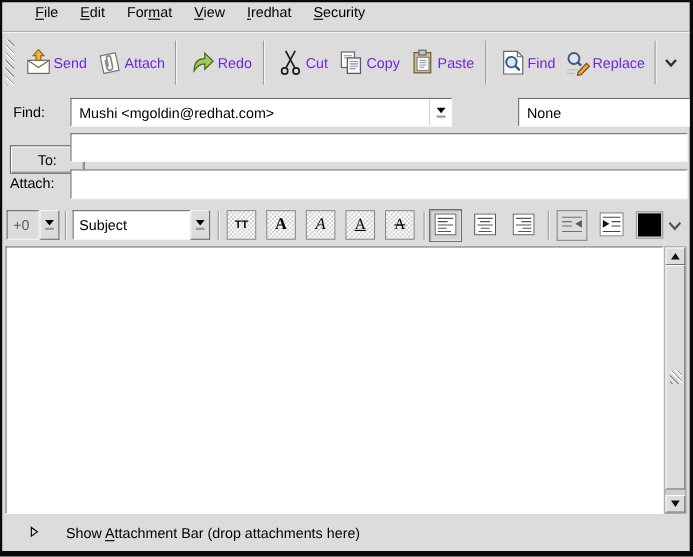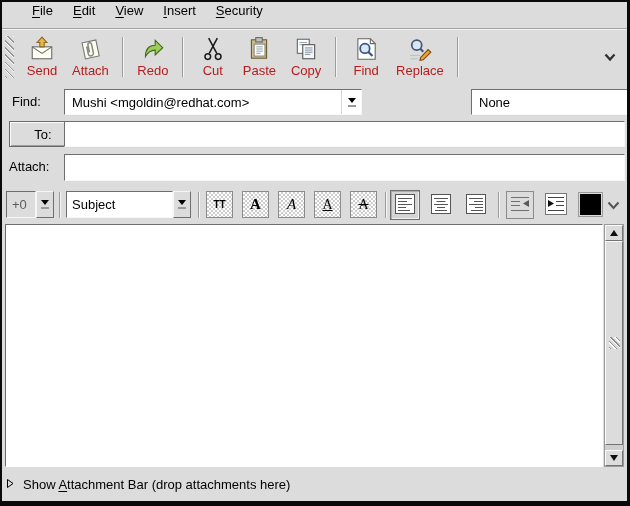--- a/index.html
+++ b/index.html
@@ -18,23 +18,23 @@
     display:flex; align-items:center; padding-left:20px; }
   .menu-item { padding:3px 10px; cursor:default; }
   .mb-sep { position:absolute; left:0; top:26px; right:0; height:2px;
     border-top:1px solid #a3a3a3; border-bottom:1px solid #f3f3f3; }
 
   
   .toolbar { position:absolute; left:0; top:28px; right:0; height:54px;
     display:flex; align-items:center; padding:0 6px 0 3px; }
   .grip { width:9px; height:42px; margin-right:5px;
     background:repeating-linear-gradient(45deg,#fafafa 0 1px,#979797 1px 2px,rgba(0,0,0,0) 2px 5px); }
-  .tbtn { display:flex; flex-direction:column; align-items:center; justify-content:center;
+  .tbtn { display:flex; flex-direction:row; align-items:center; justify-content:center;
     gap:1px; background:none; border:none; padding:2px 7px; min-width:46px;
-    font:inherit; color:#b91c1c; cursor:default; }
+    font:inherit; color:#6d28d9; cursor:default; }
   .tbtn svg { display:block; }
   .tsep { width:2px; height:40px; margin:0 6px;
     border-left:1px solid #9c9c9c; border-right:1px solid #f4f4f4; }
   .chevron { margin-left:auto; margin-right:4px; display:flex; align-items:center; }
 
   
   .lbl { position:absolute; line-height:26px; }
   .entry { position:absolute; height:26px; background:#fff; border:1px solid;
     border-color:#6e6e6e #f7f7f7 #f7f7f7 #6e6e6e; padding:0 5px; font:inherit; outline:none; }
   .combo { position:absolute; height:26px; background:#fff; border:1px solid;
@@ -102,32 +102,33 @@
     border-right:4px solid transparent; border-top:6px solid #111; }
   .sb-track { flex:1; position:relative; }
   .sb-thumb { position:absolute; left:0; right:0; top:0; height:calc(100% - 5px);
     background:#dcdcdc; border:1px solid; border-color:#fafafa #737373 #737373 #fafafa;
     display:flex; align-items:center; justify-content:center; }
   .thumb-grip { width:11px; height:12px;
     background:repeating-linear-gradient(45deg,#fdfdfd 0 1px,#8f8f8f 1px 2px,rgba(0,0,0,0) 2px 4px); }
 
   
   .attachbar { position:absolute; left:0; top:468px; right:0; height:28px;
-    display:flex; align-items:center; padding-left:4px; gap:8px; cursor:default; }
+    display:flex; align-items:center; padding-left:25px; gap:24px; cursor:default; }
 </style>
 </head>
 <body>
 
 <div class="window">
 
   <div class="menubar">
     <div class="menu-item"><span><span></span><span class="mn">F</span><span>ile</span></span></div>
     <div class="menu-item"><span><span></span><span class="mn">E</span><span>dit</span></span></div>
+    <div class="menu-item"><span><span>For</span><span class="mn">m</span><span>at</span></span></div>
     <div class="menu-item"><span><span></span><span class="mn">V</span><span>iew</span></span></div>
-    <div class="menu-item"><span><span></span><span class="mn">I</span><span>nsert</span></span></div>
+    <div class="menu-item"><span><span></span><span class="mn">I</span><span>redhat</span></span></div>
     <div class="menu-item"><span><span></span><span class="mn">S</span><span>ecurity</span></span></div>
   </div>
   <div class="mb-sep"></div>
 
   <div class="toolbar">
     <div class="grip"></div>
 
     <button class="tbtn">
       <span>
           <svg width="26" height="26" viewBox="0 0 24 24">
@@ -166,56 +167,56 @@
     <button class="tbtn">
       <span>
           <svg width="26" height="26" viewBox="0 0 24 24" fill="none" stroke="#1a1a1a" stroke-width="1.4">
             <line x1="8" y1="2" x2="15.5" y2="16"></line>
             <line x1="16" y1="2" x2="8.5" y2="16"></line>
             <circle cx="7.2" cy="19" r="2.6"></circle>
             <circle cx="16.8" cy="19" r="2.6"></circle>
           </svg>
         </span>
       <span>Cut</span>
+    </button>
+    <button class="tbtn">
+      <span>
+          <svg width="26" height="26" viewBox="0 0 24 24">
+            <rect x="4" y="3" width="11" height="13" fill="#fff" stroke="#666"></rect>
+            <g stroke="#9aa7b5">
+              <line x1="6" y1="6" x2="13" y2="6"></line>
+              <line x1="6" y1="8" x2="13" y2="8"></line>
+            </g>
+            <rect x="9" y="8" width="11" height="13" fill="#f4f6f8" stroke="#555"></rect>
+            <g stroke="#8d9aa8">
+              <line x1="11" y1="11" x2="18" y2="11"></line>
+              <line x1="11" y1="13" x2="18" y2="13"></line>
+              <line x1="11" y1="15" x2="18" y2="15"></line>
+              <line x1="11" y1="17" x2="16" y2="17"></line>
+            </g>
+          </svg>
+        </span>
+      <span>Copy</span>
     </button>
     <button class="tbtn">
       <span>
           <svg width="26" height="26" viewBox="0 0 24 24">
             <rect x="5" y="3.5" width="14" height="17" fill="#cbbd8d" stroke="#6b5b2a"></rect>
             <rect x="9" y="1.5" width="6" height="4" fill="#c2c2c2" stroke="#666"></rect>
             <rect x="7.5" y="7.5" width="10" height="11" fill="#fff" stroke="#888"></rect>
             <g stroke="#9aa">
               <line x1="9.5" y1="10" x2="15.5" y2="10"></line>
               <line x1="9.5" y1="12" x2="15.5" y2="12"></line>
               <line x1="9.5" y1="14" x2="15.5" y2="14"></line>
               <line x1="9.5" y1="16" x2="13.5" y2="16"></line>
             </g>
           </svg>
         </span>
       <span>Paste</span>
     </button>
-    <button class="tbtn">
-      <span>
-          <svg width="26" height="26" viewBox="0 0 24 24">
-            <rect x="4" y="3" width="11" height="13" fill="#fff" stroke="#666"></rect>
-            <g stroke="#9aa7b5">
-              <line x1="6" y1="6" x2="13" y2="6"></line>
-              <line x1="6" y1="8" x2="13" y2="8"></line>
-            </g>
-            <rect x="9" y="8" width="11" height="13" fill="#f4f6f8" stroke="#555"></rect>
-            <g stroke="#8d9aa8">
-              <line x1="11" y1="11" x2="18" y2="11"></line>
-              <line x1="11" y1="13" x2="18" y2="13"></line>
-              <line x1="11" y1="15" x2="18" y2="15"></line>
-              <line x1="11" y1="17" x2="16" y2="17"></line>
-            </g>
-          </svg>
-        </span>
-      <span>Copy</span>
-    </button>
 
     <div class="tsep"></div>
 
     <button class="tbtn">
       <span>
           <svg width="26" height="26" viewBox="0 0 24 24">
             <path d="M4.5 2.5 H16 L20.5 7 V21.5 H4.5 Z" fill="#fff" stroke="#666"></path>
             <path d="M16 2.5 V7 H20.5" fill="none" stroke="#666"></path>
             <circle cx="11" cy="11.5" r="4.4" fill="#dce8f4" stroke="#33588a" stroke-width="1.6"></circle>
             <line x1="14.2" y1="14.7" x2="18" y2="18.5" stroke="#33588a" stroke-width="2"></line>
@@ -241,36 +242,36 @@
     <div class="tsep"></div>
 
     <span class="chevron">
         <svg width="14" height="10">
           <path d="M2.5 2.5 L7 7.5 L11.5 2.5" fill="none" stroke="#2e2e2e" stroke-width="2.2"></path>
         </svg>
       </span>
   </div>
 
   <span class="lbl" style="left:10px; top:87px;">Find:</span>
-  <div class="combo" style="left:62px; top:87px; width:298px;">
+  <div class="combo" style="left:62px; top:87px; width:347px;">
     <span class="combo-text">Mushi &lt;mgoldin@redhat.com&gt;</span>
     <span class="oarrow">
         <span class="tri"></span>
         <span class="dash"></span>
       </span>
   </div>
   <div class="combo" style="left:469px; top:87px; width:192px;">
     <span class="combo-text">None</span>
     <span class="oarrow">
         <span class="tri"></span>
         <span class="dash"></span>
       </span>
   </div>
 
-  <button class="gtkbtn" style="left:7px; top:119px; width:68px; height:26px;">To:</button>
+  <button class="gtkbtn" style="left:7px; top:130px; width:68px; height:26px;">To:</button>
   <input class="entry" style="left: 62px; top: 119px; width: 561px;" value="">
 
   <span class="lbl" style="left:7px; top:152px;">Attach:</span>
   <input class="entry" style="left: 62px; top: 152px; width: 561px; height: 27px;" value="">
 
   <div class="fmtbar">
     <div class="combo2" style="left:4px; width:48px;">
       <span class="c-field gray">+0</span>
       <button class="cbtn">
           <span class="tri"></span>

